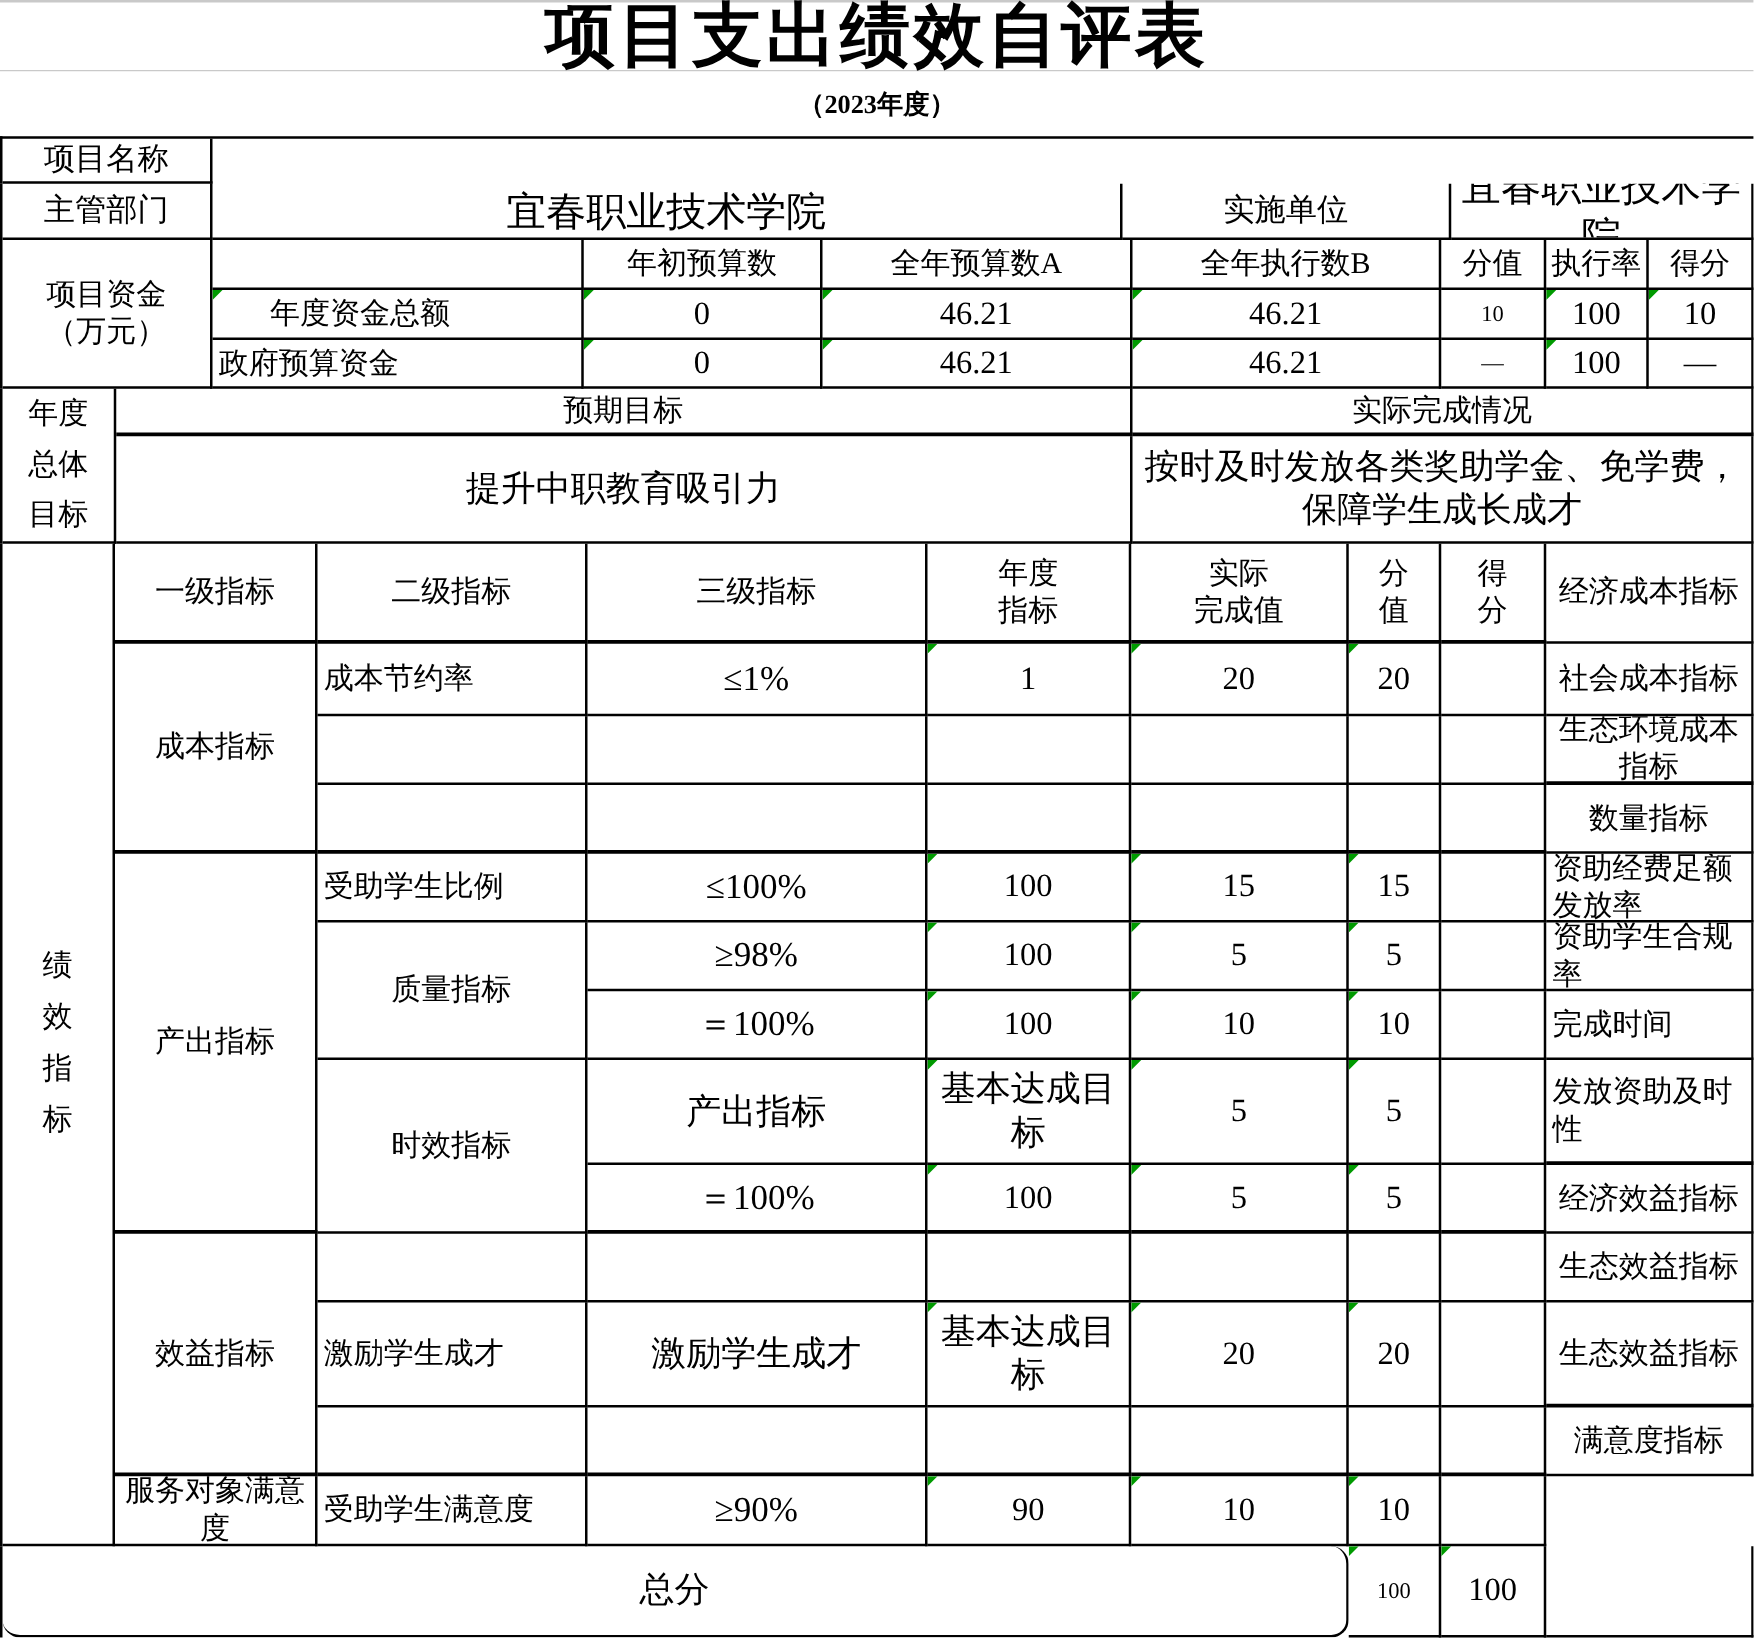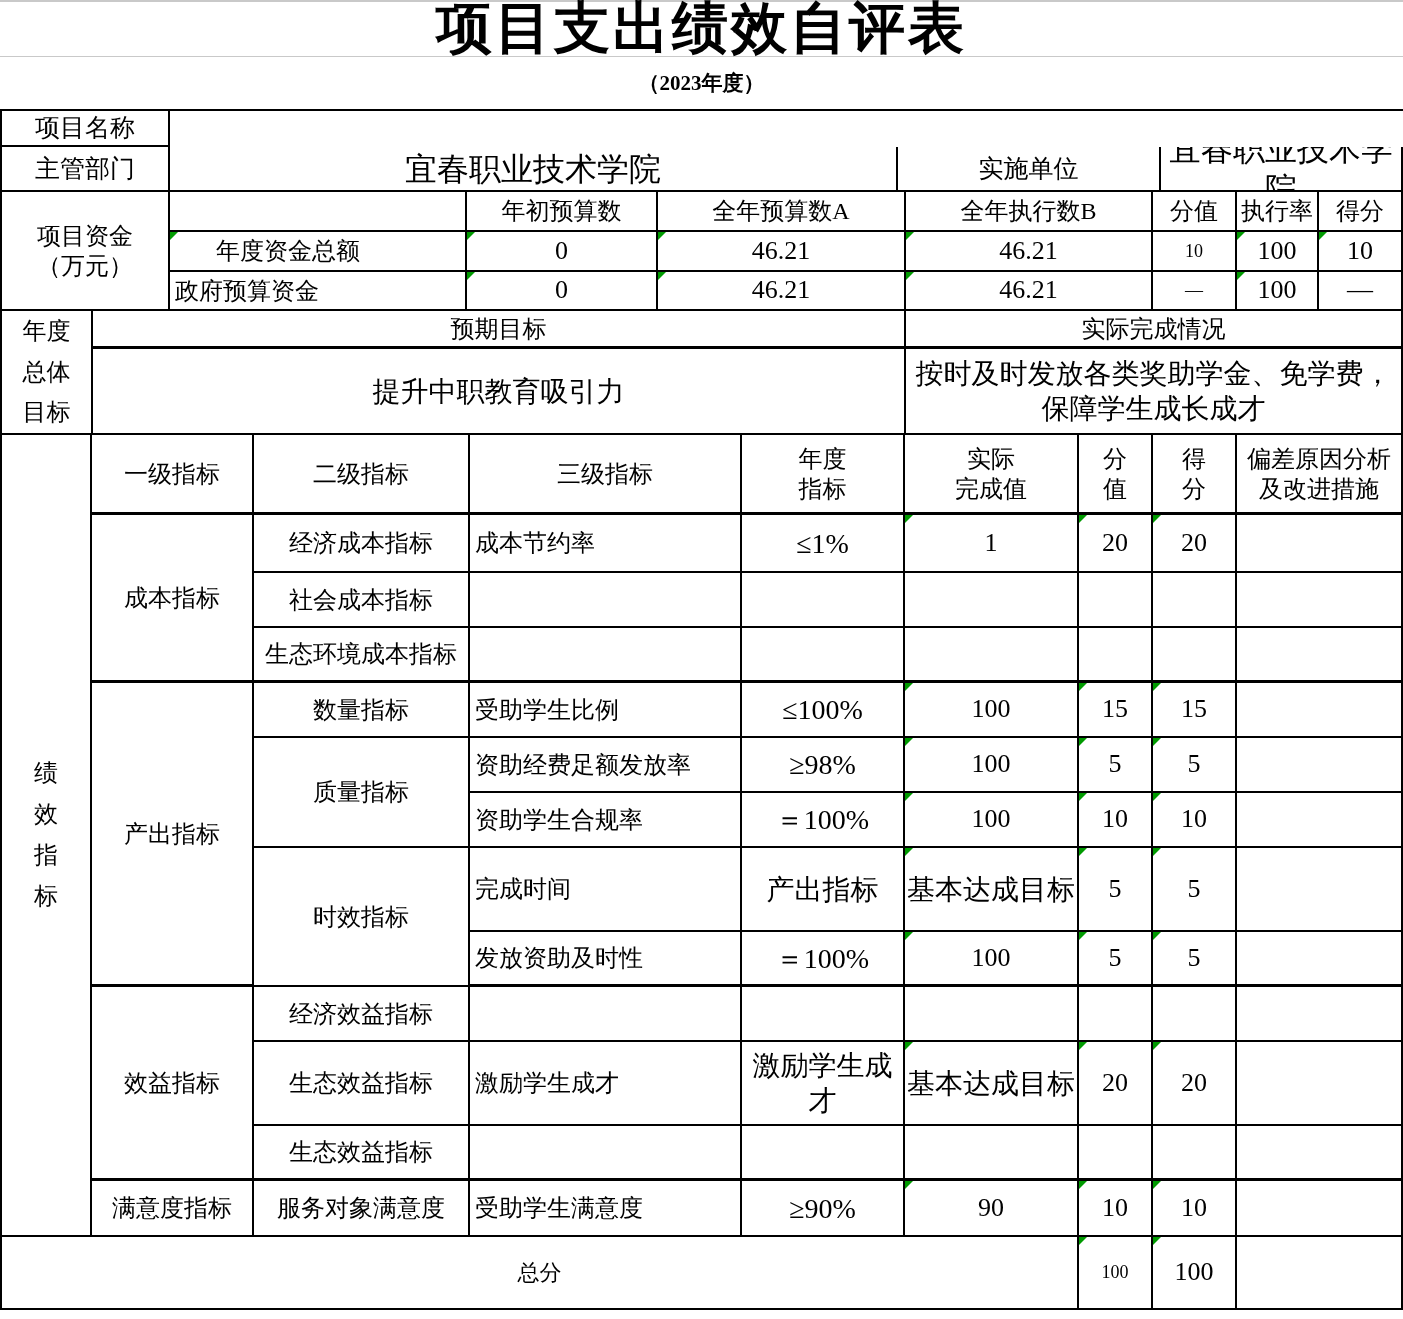--- a/index.html
+++ b/index.html
@@ -53,21 +53,21 @@
   .s5 .hc{font-size:24px;}
 
   .s6{height:124px;grid-template-columns:91px 813px 497px;grid-template-rows:38px 86px;}
 
   .s7{height:802px;
       grid-template-columns:90px 162px 216px 272px 163px 174px 74px 84px 166px;
       grid-template-rows:80px 58px 55px 55px 55px 55px 55px 84px 55px 55px 84px 55px 56px;}
   .s7 .hc{font-size:24px;}
 
   .s8{height:73px;grid-template-columns:1077px 74px 84px 166px;grid-template-rows:73px;}
-  .s8 .total-label{font-size:22px;}
+  .s8 .total-label{font-size:28px;border-radius:14px;}
 
   .vlabel{line-height:1.7;}
 </style>
 </head>
 <body>
 
 <div class="sheet">
 
   <div class="sec title-row">
     <div class="t">项目支出绩效自评表</div>
@@ -135,22 +135,20 @@
     <div class="cell hc hb">二级指标</div>
     <div class="cell hc hb">三级指标</div>
     <div class="cell hc hb">年度
 指标</div>
     <div class="cell hc hb">实际
 完成值</div>
     <div class="cell hc hb">分
 值</div>
     <div class="cell hc hb">得
 分</div>
-    <div class="cell hc hb">偏差原因分析
-及改进措施</div>
 
     <div class="cell hb" style="grid-row:2/span 3;">成本指标</div>
     <div class="cell">经济成本指标</div>
     <div class="cell tl">成本节约率</div>
     <div class="cell big">≤1%</div>
     <div class="cell num"><i class="tri"></i><span>1</span></div>
     <div class="cell num"><i class="tri"></i><span>20</span></div>
     <div class="cell num"><i class="tri"></i><span>20</span></div>
     <div class="cell"></div>
 

